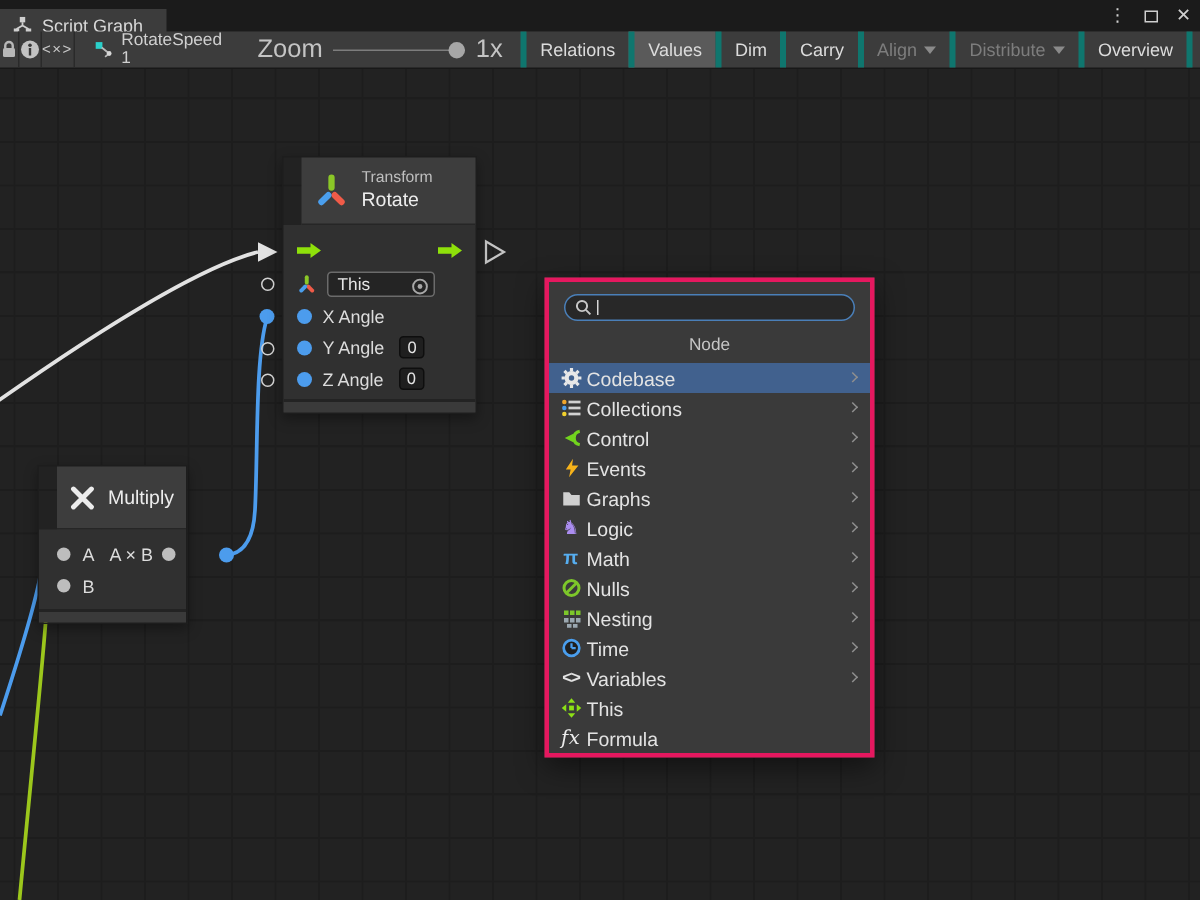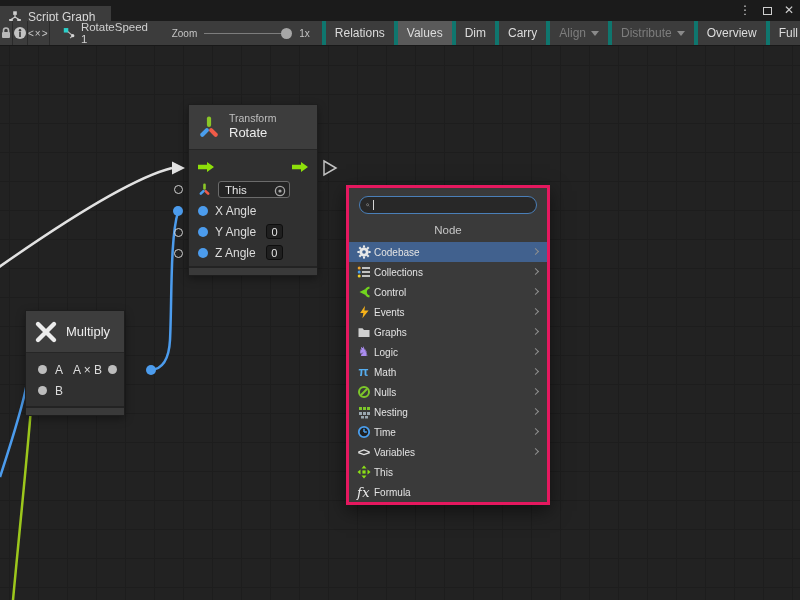--- a/index.html
+++ b/index.html
@@ -14,21 +14,21 @@
   .tab-title { font-size:12px; color:#d8d8d8; white-space:nowrap; }
   .winctl { position:absolute; top:0; height:21px; display:flex; align-items:center; gap:12px; right:6px; color:#cfcfcf; z-index:21; }
   .winctl .glyph { font-size:12px; line-height:21px; cursor:default; }
   .maxbox { width:9px; height:8px; border:1.5px solid #cfcfcf; display:inline-block; }
 
   
   .toolbar { position:absolute; left:0; top:21px; width:800px; height:25px; background:#3c3c3c; border-bottom:1px solid #181818; z-index:20; display:flex; align-items:stretch; }
   .tbseg { display:flex; align-items:center; justify-content:center; border-right:1px solid #2a2a2a; height:100%; }
   .tb-breadcrumb { display:flex; align-items:center; gap:5px; padding:0 12px; font-size:11.5px; color:#d0d0d0; }
   .zoomwrap { display:flex; align-items:center; gap:7px; padding:0 10px; }
-  .zoomlabel, .zoomval { font-size:10px; color:#c4c4c4; }
+  .zoomlabel, .zoomval { font-size:17px; color:#c4c4c4; }
   .slider { position:relative; width:88px; height:12px; }
   .slider .track { position:absolute; left:0; right:0; top:5.5px; height:1.5px; background:#7d7d7d; }
   .slider .knob { position:absolute; right:0; top:0.5px; width:11px; height:11px; border-radius:50%; background:#a6a6a6; }
   .tbbtns { display:flex; height:100%; margin-left:2px; }
   .tb-btn { display:flex; align-items:center; gap:5px; padding:0 9px; font-size:12px; color:#dcdcdc; border-left:4px solid #0f766e; white-space:nowrap; cursor:default; }
   .tb-btn.active { background:#5a5a5a; }
   .tb-btn.disabled { color:#7d7d7d; }
   .caret { width:0; height:0; border-left:4px solid transparent; border-right:4px solid transparent; border-top:5px solid #8a8a8a; display:inline-block; }
 
   
@@ -39,49 +39,49 @@
       linear-gradient(90deg,#1d1d1d 1px, transparent 1px),
       linear-gradient(#181818 1px, transparent 1px),
       linear-gradient(90deg,#181818 1px, transparent 1px);
     background-size:29px 29px, 29px 29px, 116px 116px, 116px 116px;
     background-position:9px 19px, 9px 19px, 38px 19px, 38px 19px;
   }
   svg.wires { position:absolute; left:0; top:0; width:800px; height:600px; z-index:2; pointer-events:none; }
 
   
   .node { position:absolute; z-index:3; border:1px solid #1d1d1d; box-shadow:0 3px 8px rgba(0,0,0,.35); }
-  .node-header { background:#3d3d3d; display:flex; align-items:center; gap:8px; padding:0 8px; border-bottom:1px solid #262626; }
+  .node-header { background:#3d3d3d; display:flex; align-items:center; gap:8px; padding:0 8px; border-bottom:1px solid #262626;margin-left:12px; }
   .node-body { background:#303030; }
   .node-footer { height:9px; background:#3a3a3a; border-top:2px solid #232323; }
   .nh-titles { display:flex; flex-direction:column; line-height:1.25; }
   .nh-cat { font-size:10.5px; color:#bfbfbf; }
   .nh-title { font-size:13px; color:#ededed; }
   .flow-row { position:relative; height:24px; }
   .port-row { height:21px; display:flex; align-items:center; padding-left:9px; gap:7px; }
   .pdot { width:10px; height:10px; border-radius:50%; background:#4c9ced; flex:0 0 auto; }
   .pdot.gray { width:9px; height:9px; background:#bdbdbd; }
   .plabel { font-size:12px; color:#dcdcdc; }
   .valbox { width:17px; height:15px; background:#1f1f1f; border:1px solid #0e0e0e; border-radius:3px; color:#e4e4e4; font-size:11px; display:flex; align-items:center; justify-content:center; margin-left:3px; }
   .thisfield { position:relative; width:72px; height:17px; background:#242424; border:1px solid #6b6b6b; border-radius:3px; display:flex; align-items:center; padding:0 18px 0 6px; }
   .thisfield .tf-text { font-size:11.5px; color:#e6e6e6; }
   .tf-picker { position:absolute; right:3px; top:2.5px; }
   .hport { position:absolute; width:9px; height:9px; border:1.5px solid #d2d2d2; border-radius:50%; z-index:3; }
   .mult-row { position:relative; height:21px; display:flex; align-items:center; padding-left:12px; gap:8px; }
   .mult-out { position:absolute; right:7px; display:flex; align-items:center; gap:6px; }
 
   
-  .finder { position:absolute; left:346px; top:185px; width:204px; height:320px; background:#3a3a3a; border:3px solid #e5185f; z-index:10; box-shadow:0 6px 18px rgba(0,0,0,.5); }
+  .finder { position:absolute; left:363px; top:185px; width:220px; height:320px; background:#3a3a3a; border:3px solid #e5185f; z-index:10; box-shadow:0 6px 18px rgba(0,0,0,.5); }
   .finder-search-wrap { margin:8px 10px 0 10px; height:18px; background:#282828; border:1px solid #4a7fb8; border-radius:9px; display:flex; align-items:center; padding:0 6px; gap:3px; }
   .finder-search { flex:1; background:transparent; border:none; outline:none; color:#e6e6e6; font-size:11.5px; height:14px; font-family:"Liberation Sans", sans-serif; }
   .fcaret { width:1px; height:10px; background:#d6d6d6; }
   .finder-header { text-align:center; color:#c6c6c6; font-size:11.5px; margin:10px 0 6px; }
   .fi-row { position:relative; height:20px; display:flex; align-items:center; padding-left:6px; cursor:default; }
   .fi-row.selected { background:#41618e; }
   .fi-icon { width:17px; display:flex; align-items:center; justify-content:center; flex:0 0 auto; }
-  .fi-label { font-size:10px; color:#e3e3e3; margin-left:2px; }
+  .fi-label { font-size:13px; color:#e3e3e3; margin-left:2px; }
   .fi-chev { position:absolute; right:9px; top:7px; width:5px; height:5px; border-top:1.5px solid #8f8f8f; border-right:1.5px solid #8f8f8f; transform:rotate(45deg); }
   .glyph-icon { font-size:13px; line-height:14px; }
   .fx { font-family:"DejaVu Serif", serif; font-style:italic; font-size:13px; color:#ececec; letter-spacing:0.5px; }
   .vars { font-weight:bold; font-size:11.5px; color:#e4e4e4; letter-spacing:-1px; }
 </style>
 </head>
 <body>
 
 <div class="stage">
 

